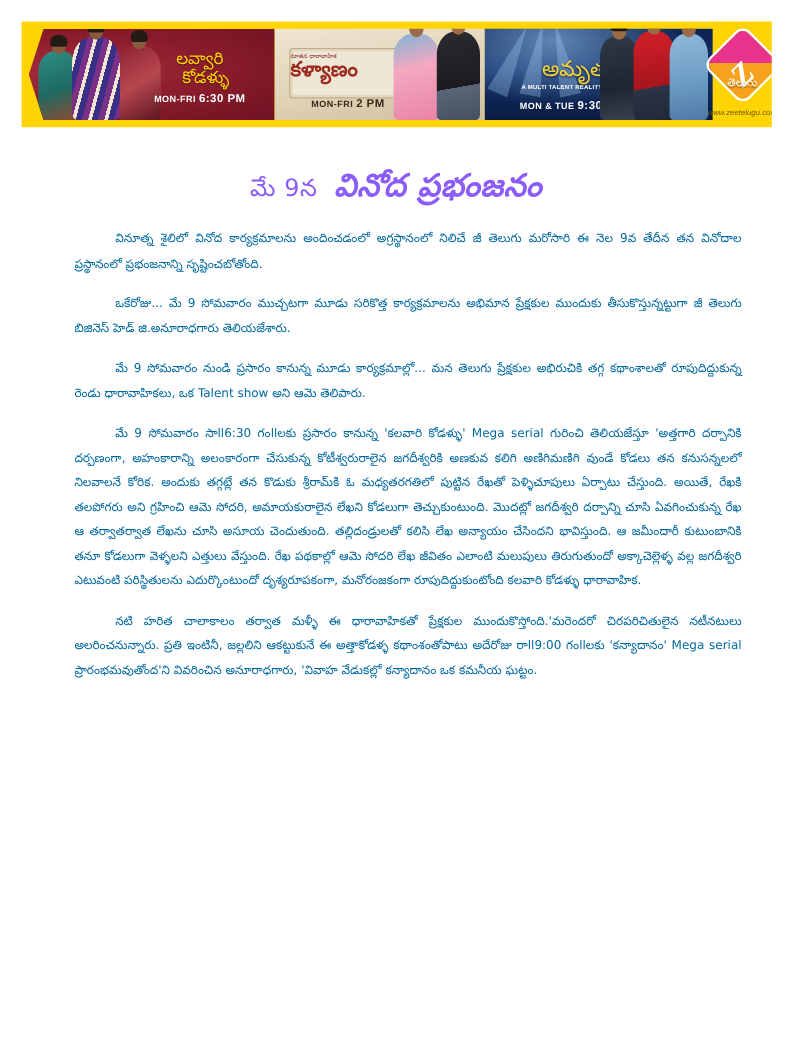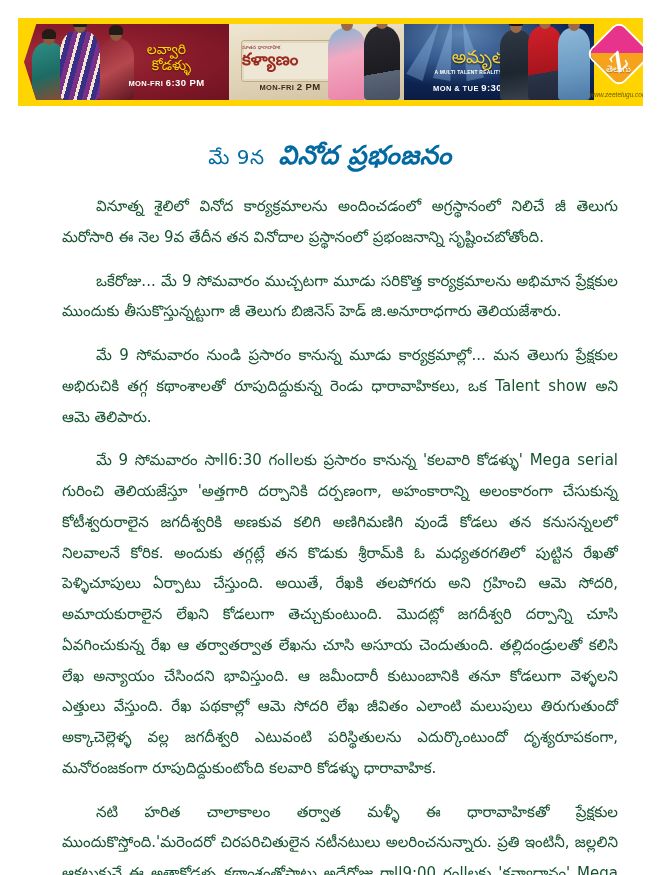--- a/index.html
+++ b/index.html
@@ -290,21 +290,21 @@
 
   
   .doc {
     position: absolute;
     left: 0; right: 0;
     top: 118px;
   }
   .headline {
     text-align: center;
     margin: 22px 0 14px 0;
-    color: #0369a1;
+    color: #8b5cf6;
     font-family: "DejaVu Sans", sans-serif;
     white-space: nowrap;
   }
   .headline .h-date {
     font-size: 20px;
     letter-spacing: .5px;
   }
   .headline .h-main {
     font-size: 26px;
     font-style: italic;
@@ -312,23 +312,23 @@
     margin-left: 14px;
     letter-spacing: .5px;
   }
 
   .para {
     margin: 0 0 13px 0;
     padding: 0 42px 0 62px;
     text-align: justify;
     text-justify: inter-word;
     font-family: "DejaVu Sans", sans-serif;
-    font-size: 15px;
+    font-size: 10px;
     line-height: 2.05;
-    color: #14532d;
+    color: #0369a1;
     text-indent: 34px;
   }
   .para:last-child { margin-bottom: 0; }
 </style>
 </head>
 <body>
 
 <div class="banner">
 
   <div class="panel1">

